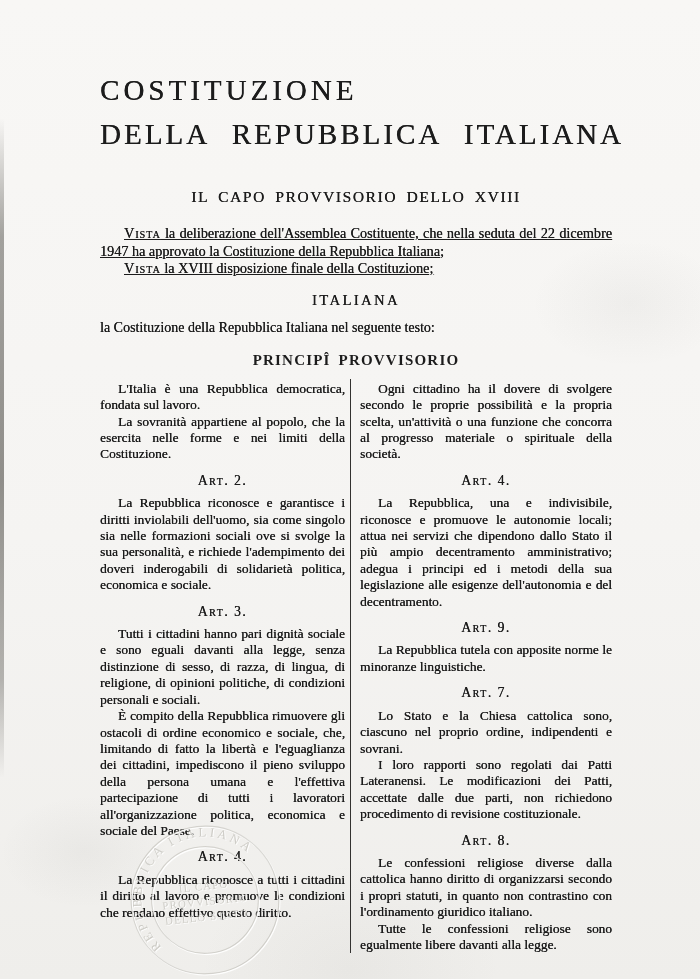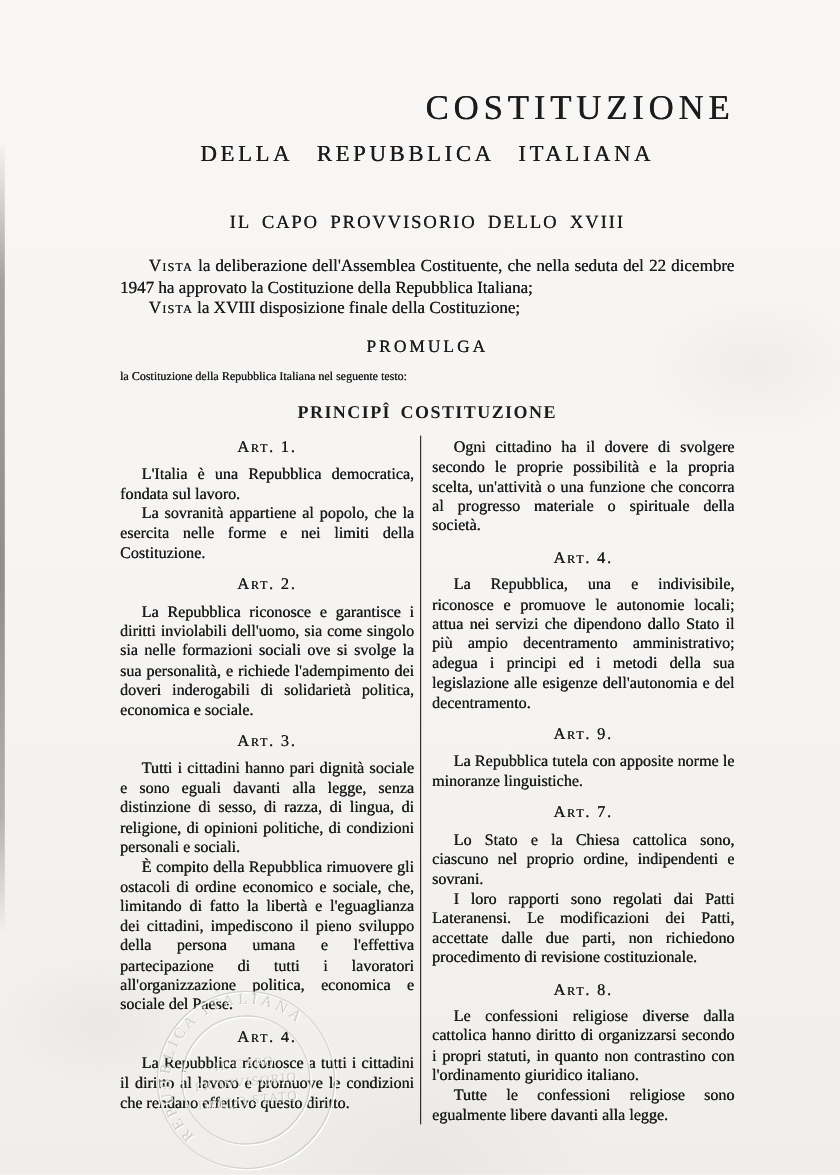--- a/index.html
+++ b/index.html
@@ -18,39 +18,39 @@
       linear-gradient(180deg,#f8f7f5 0%, #f5f4f2 55%, #efeeeb 100%);
   }
   .scan-edge{
     position:absolute; left:0; top:118px; width:4px; height:660px;
     background:linear-gradient(to bottom, transparent 0%, rgba(60,58,52,0.45) 18%,
                rgba(60,58,52,0.55) 55%, rgba(60,58,52,0.35) 85%, transparent 100%);
   }
   .page{ position:relative; padding:0 88px 0 100px; }
 
   .title1{
-    margin-top:74px; text-align:right; font-size:29px; letter-spacing:4px;
+    margin-top:74px; text-align:left; font-size:29px; letter-spacing:4px;
     white-space:nowrap; text-shadow:0.3px 0 0 currentColor;
   }
   .title2{
-    margin-top:11px; text-align:center; font-size:19px; letter-spacing:3px;
+    margin-top:11px; text-align:center; font-size:29px; letter-spacing:3px;
     word-spacing:13px; white-space:nowrap; text-shadow:0.3px 0 0 currentColor;
   }
   .heading{
     margin-top:37px; text-align:center; font-size:15.5px; letter-spacing:1.6px;
     word-spacing:4px; white-space:nowrap; text-shadow:0.2px 0 0 currentColor;
   }
   .preamble{ margin-top:19px; font-size:14.2px; line-height:17.6px; }
-  .preamble p{ text-align:justify; text-indent:24px; text-shadow:0.2px 0 0 currentColor; }
+  .preamble p{ text-align:justify; text-indent:24px; text-shadow:0.2px 0 0 currentColor;text-decoration:underline; }
   .smallcaps{ font-variant:small-caps; letter-spacing:1px; }
   .promulga{
     margin-top:14px; text-align:center; font-size:14.5px; letter-spacing:2.5px;
     text-shadow:0.2px 0 0 currentColor;
   }
-  .promulga-line{ margin-top:11px; font-size:10px; text-align:left; text-shadow:0.2px 0 0 currentColor; }
+  .promulga-line{ margin-top:11px; font-size:14px; text-align:left; text-shadow:0.2px 0 0 currentColor; }
   .section-title{
     margin-top:16px; text-align:center; font-weight:bold; font-size:15px;
     letter-spacing:1.2px; word-spacing:3px;
   }
   .columns{ display:flex; margin-top:10px; font-size:13.4px; line-height:16.4px; }
   .col{ min-width:0; }
   .col-left{ flex:0 0 250px; padding-right:5px; }
   .col-right{ flex:1; border-left:1.6px solid var(--divider); padding-left:9px; }
   .col > :first-child{ margin-top:2px; }
   .art-label{
@@ -83,28 +83,27 @@
   <div class="title1">COSTITUZIONE</div>
   <div class="title2">DELLA REPUBBLICA ITALIANA</div>
 
   <div class="heading">IL CAPO PROVVISORIO DELLO XVIII</div>
 
   <div class="preamble">
       <p><span class="smallcaps">Vista</span> la deliberazione dell'Assemblea Costituente, che nella seduta del 22 dicembre 1947 ha approvato la Costituzione della Repubblica Italiana;</p>
       <p><span class="smallcaps">Vista</span> la XVIII disposizione finale della Costituzione;</p>
     </div>
 
-  <div class="promulga">PROMULGA</div>
+  <div class="promulga">ITALIANA</div>
   <div class="promulga-line">la Costituzione della Repubblica Italiana nel seguente testo:</div>
 
-  <div class="section-title">PRINCIPÎ COSTITUZIONE</div>
+  <div class="section-title">PRINCIPÎ PROVVISORIO</div>
 
   <div class="columns">
     <div class="col col-left" id="col-left">
-        <div class="art-label">Art. 1.</div>
         <p class="body-p">L'Italia è una Repubblica democratica, fondata sul lavoro.</p>
         <p class="body-p">La sovranità appartiene al popolo, che la esercita nelle forme e nei limiti della Costituzione.</p>
         <div class="art-label">Art. 2.</div>
         <p class="body-p">La Repubblica riconosce e garantisce i diritti inviolabili dell'uomo, sia come singolo sia nelle formazioni sociali ove si svolge la sua personalità, e richiede l'adempimento dei doveri inderogabili di solidarietà politica, economica e sociale.</p>
         <div class="art-label">Art. 3.</div>
         <p class="body-p">Tutti i cittadini hanno pari dignità sociale e sono eguali davanti alla legge, senza distinzione di sesso, di razza, di lingua, di religione, di opinioni politiche, di condizioni personali e sociali.</p>
         <p class="body-p">È compito della Repubblica rimuovere gli ostacoli di ordine economico e sociale, che, limitando di fatto la libertà e l'eguaglianza dei cittadini, impediscono il pieno sviluppo della persona umana e l'effettiva partecipazione di tutti i lavoratori all'organizzazione politica, economica e sociale del Paese.</p>
         <div class="art-label">Art. 4.</div>
         <p class="body-p">La Repubblica riconosce a tutti i cittadini il diritto al lavoro e promuove le condizioni che rendano effettivo questo diritto.</p>
       </div>

